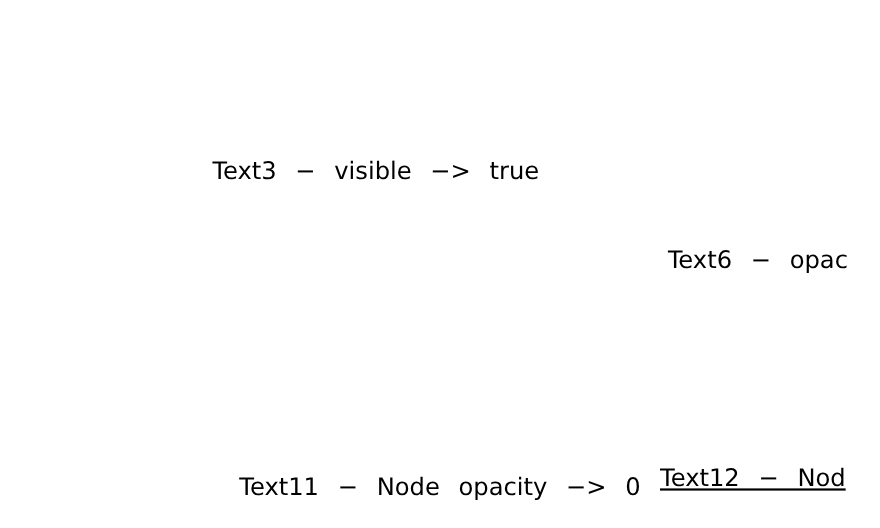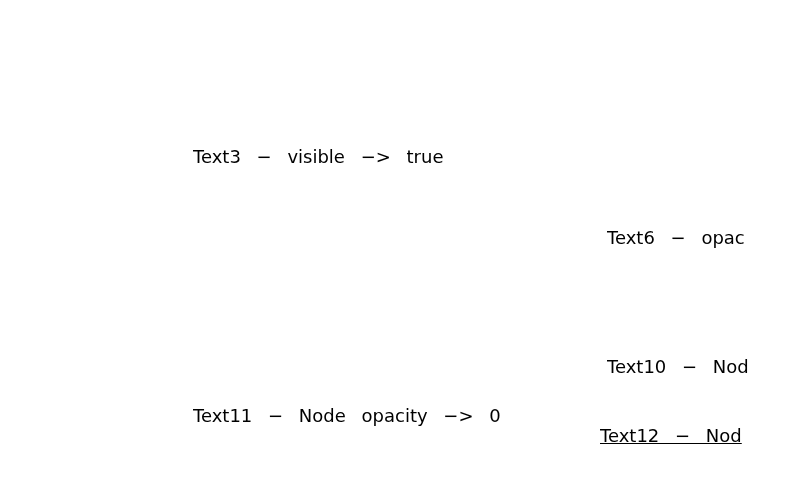--- a/index.html
+++ b/index.html
@@ -17,43 +17,42 @@
     position: relative;
     width: 800px;
     height: 480px;
     background: #ffffff;
     overflow: hidden;
   }
   
   .scene-text {
     position: absolute;
     font-family: "DejaVu Sans", sans-serif;
-    font-size: 18px;
+    font-size: 22px;
     line-height: 32px;
     height: 34px;
     color: #000000;
     white-space: nowrap;
     overflow: hidden;
     word-spacing: 10px;
   }
   
   #t3  { left: 193px; top: 141px; width: 414px; }
   #t6  { left: 607px; top: 222px; width: 193px; }
   #t9  { left: 193px; top: 351px; width: 414px; }
   #t10 { left: 607px; top: 351px; width: 193px; }
-  #t11 { left: 193px; top: 400px; width: 414px; }
+  #t11 { left: 193px; top: 428px; width: 414px; text-align: center; }
   #t12 { left: 600px; top: 420px; width: 193px; text-decoration: underline; }
 </style>
 </head>
 <body>
 
 <div class="scene">
   <div class="scene-text" id="t3">Text3 − visible −&gt; true</div>
 
   <div class="scene-text" id="t6">Text6 − opac</div>
 
 
-  <div class="scene-text" id="t10">Text10 − Nod</div>
 
   <div class="scene-text" id="t11">Text11 − Node opacity −&gt; 0</div>
 
   <div class="scene-text" id="t12">Text12 − Nod</div>
 </div>
 
 </body></html>

